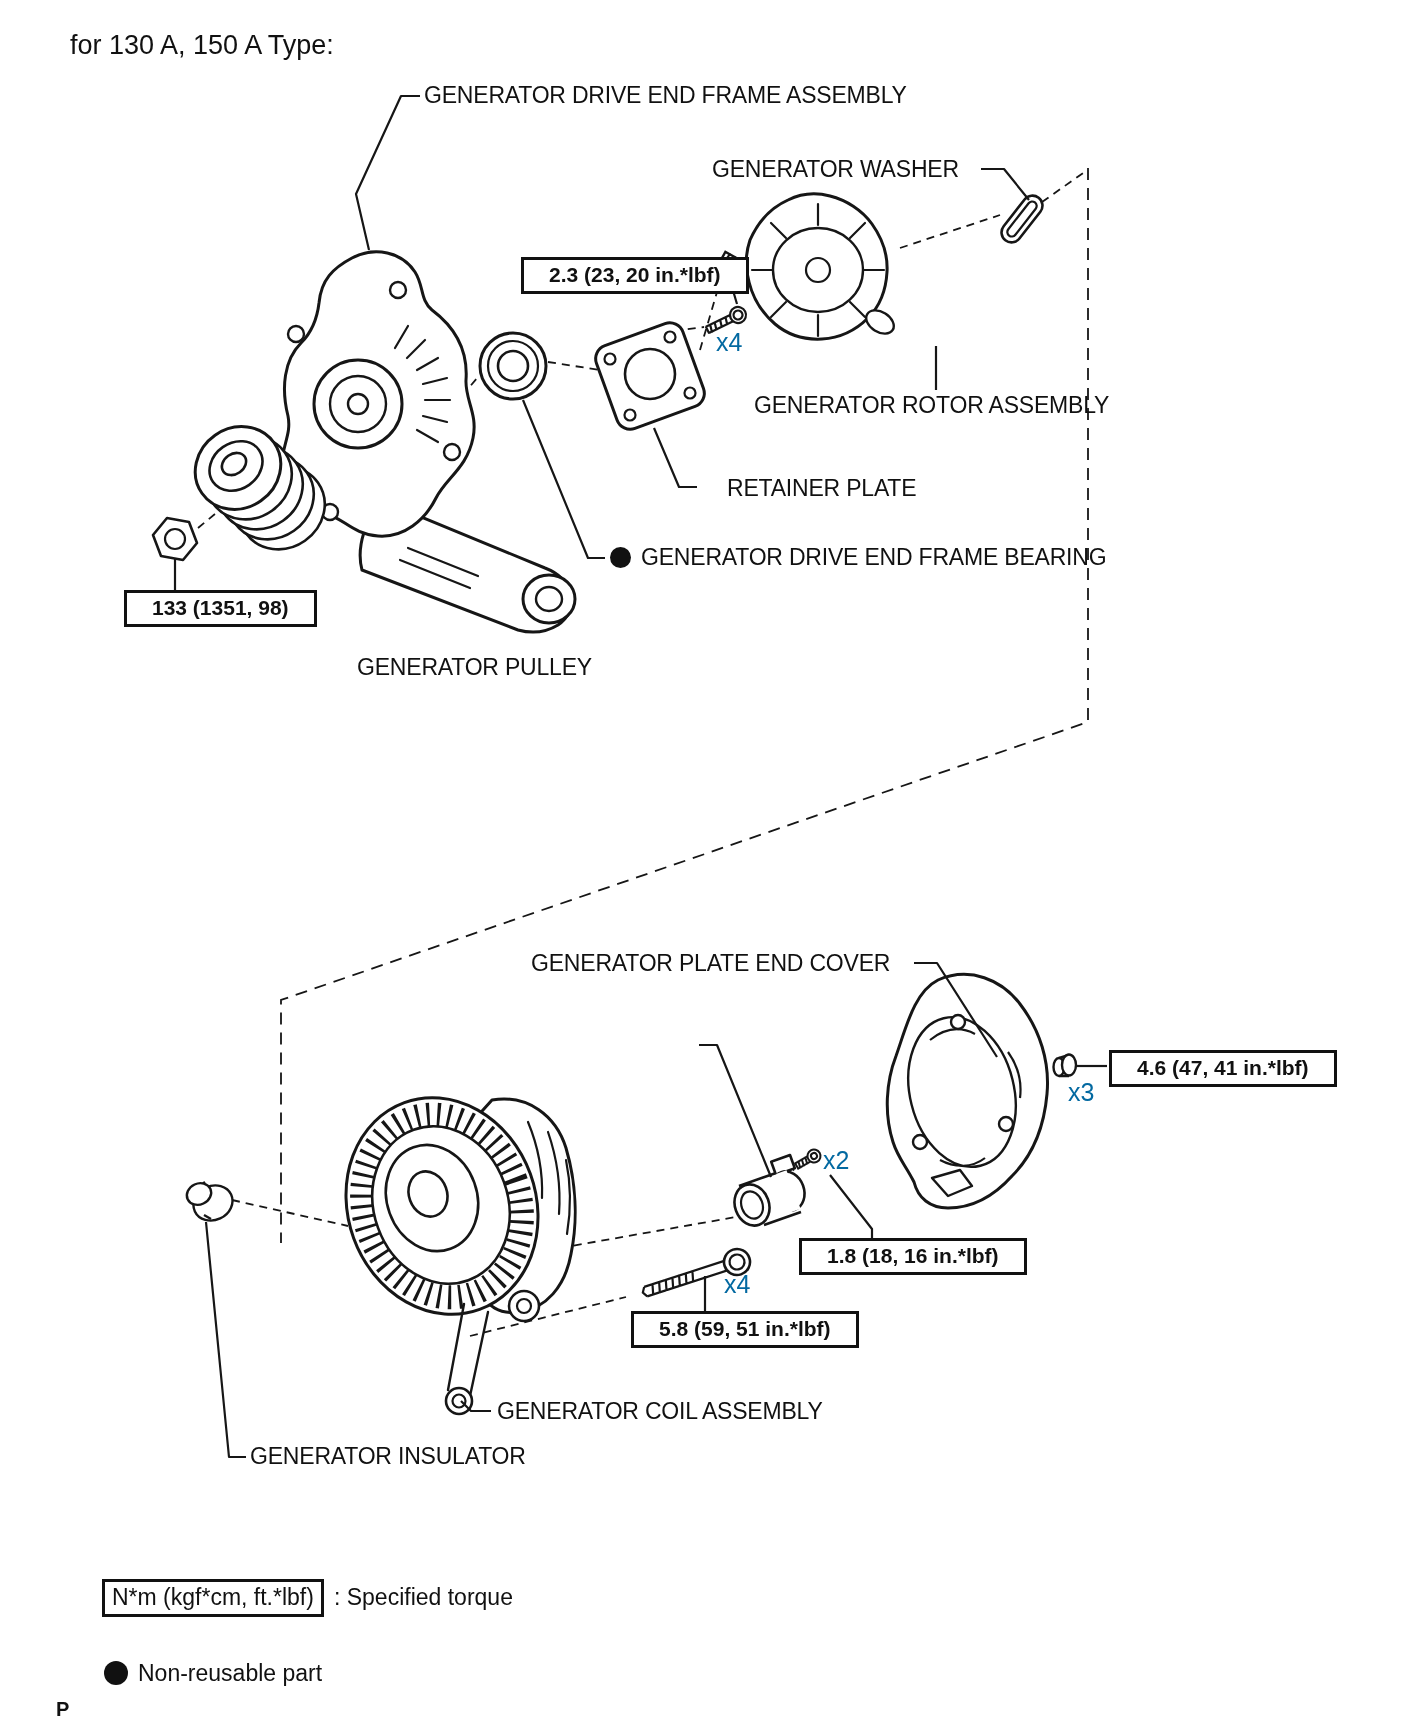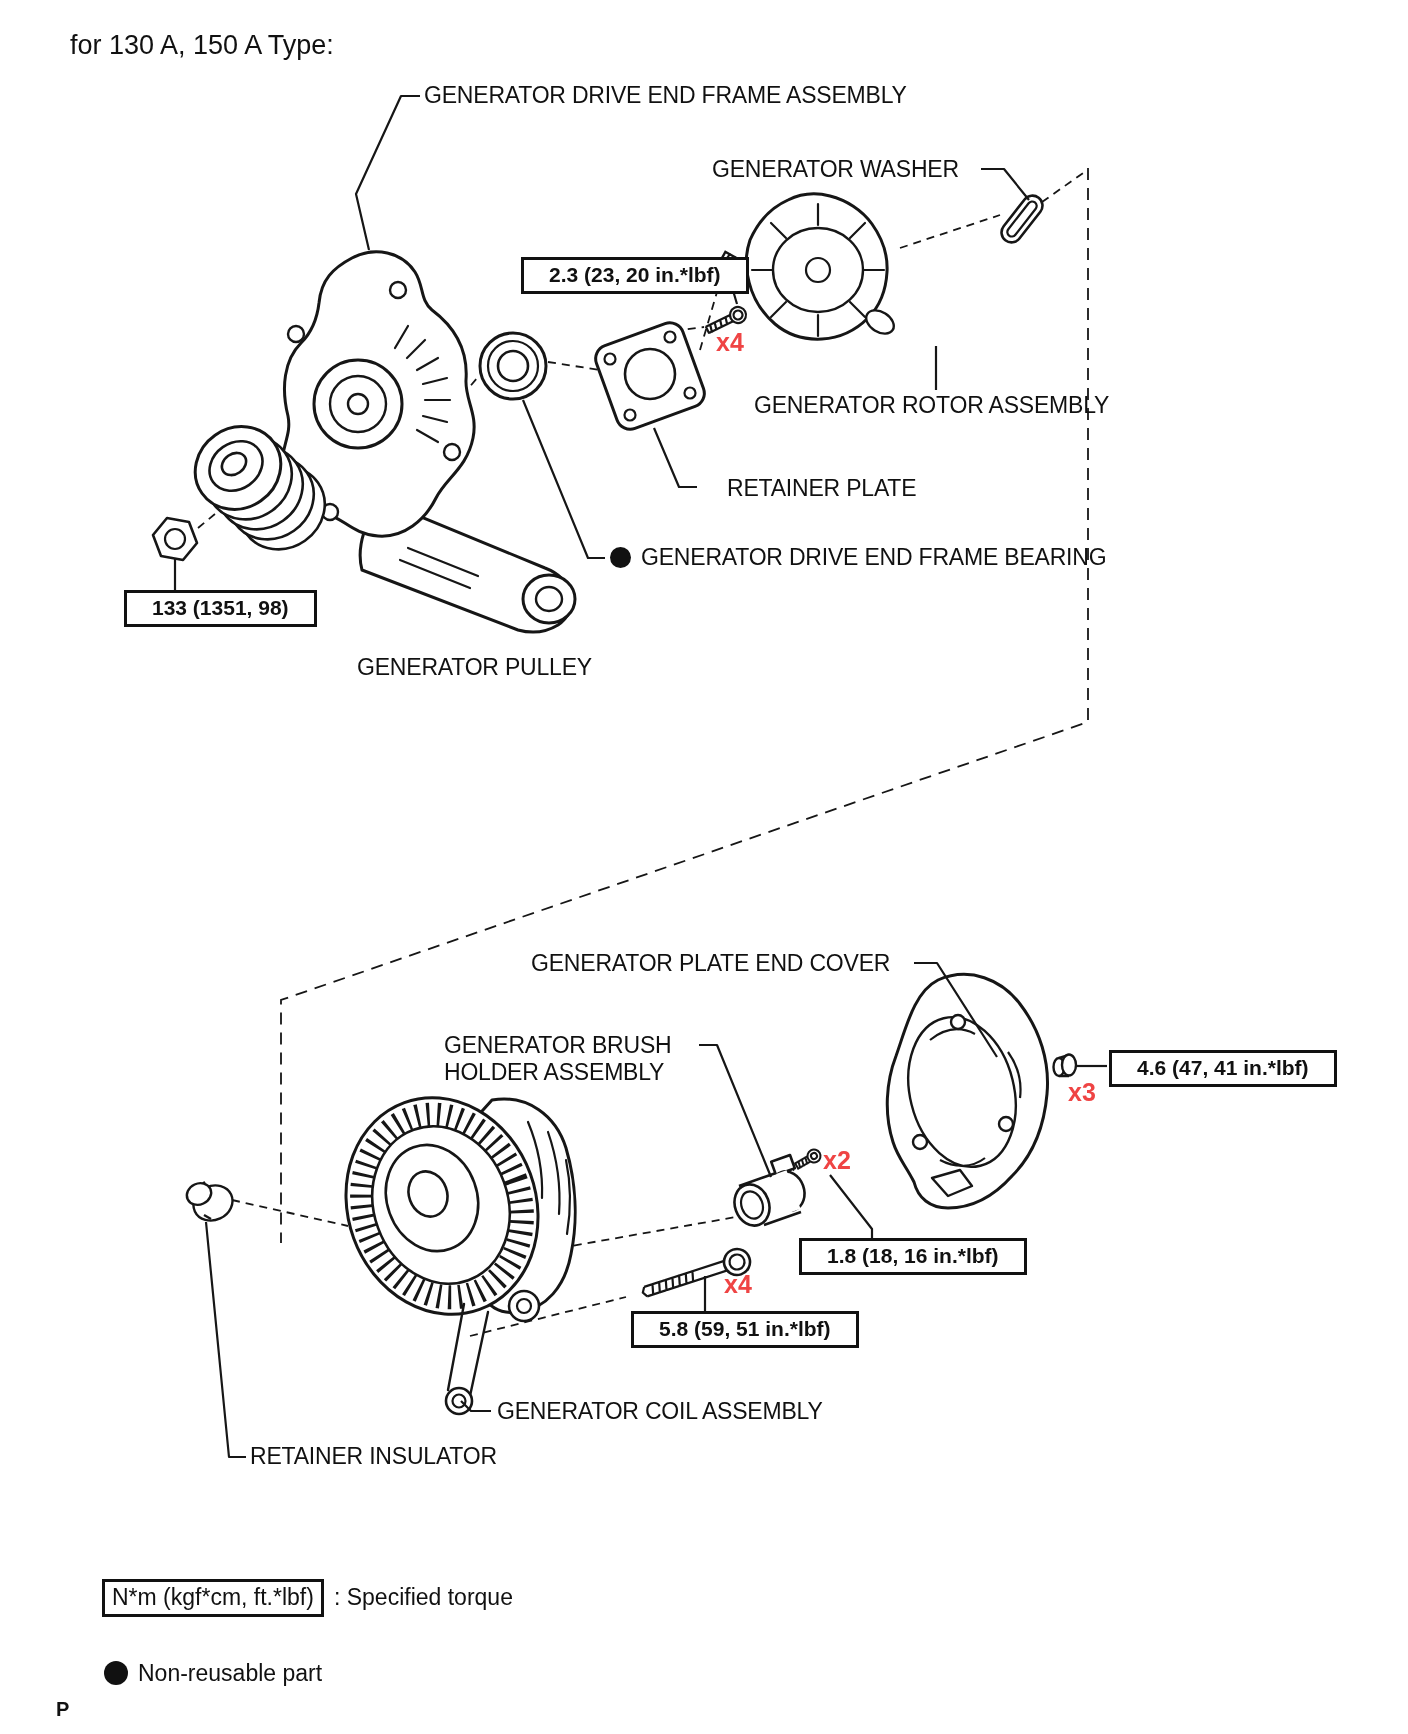--- a/index.html
+++ b/index.html
@@ -3,21 +3,21 @@
 <meta charset="utf-8">
 <style>
   html,body{margin:0;padding:0;background:#fff;}
   #page{position:relative;width:1408px;height:1734px;background:#fff;overflow:hidden;
         font-family:"Liberation Sans","DejaVu Sans",sans-serif;color:#111;}
   #art{position:absolute;left:0;top:0;}
   .lbl{position:absolute;font-size:23px;letter-spacing:-0.2px;white-space:nowrap;color:#111;}
   .lbl2{line-height:27px;}
   .tbox{position:absolute;border:3.5px solid #111;background:#fff;font-size:21px;font-weight:bold;
         padding:3px 25px 4px;white-space:nowrap;color:#111;}
-  .mult{position:absolute;font-size:25px;font-weight:bold;white-space:nowrap;color:#ef4444;}
+  .mult{position:absolute;font-size:25px;font-weight:normal;white-space:nowrap;color:#0369a1;}
   .dot{display:inline-block;width:21px;height:21px;border-radius:50%;background:#111;
        vertical-align:-3px;margin-right:10px;}
   .legendrow{position:absolute;font-size:23px;white-space:nowrap;color:#111;}
   .legendbox{display:inline-block;border:3px solid #111;padding:2px 7px 3px;background:#fff;}
   .legendtext{margin-left:10px;}
   #title{position:absolute;left:70px;top:12px;font-size:27px;color:#111;margin-top:18px;}
   #pmark{position:absolute;left:56px;top:1698px;font-size:20px;font-weight:bold;color:#111;}
 </style>
 </head>
 <body>
@@ -222,36 +222,32 @@
 
   <div class="lbl" style="left:610px;top:544px">
     <span class="dot"></span><span>GENERATOR DRIVE END FRAME BEARING</span>
   </div>
 
   <div class="tbox" style="left:124px;top:590px">133 (1351, 98)</div>
   <div class="lbl" style="left:357px;top:654px">GENERATOR PULLEY</div>
 
   <div class="lbl" style="left:531px;top:950px">GENERATOR PLATE END COVER</div>
 
-  <div class="lbl lbl2" style="left:444px;top:1032px">
-    <div>GENERATOR BRUSH</div>
-    <div>HOLDER ASSEMBLY</div>
-  </div>
 
   <div class="tbox" style="left:1109px;top:1050px">4.6 (47, 41 in.*lbf)</div>
   <div class="mult" style="left:1068px;top:1078px">x3</div>
 
   <div class="mult" style="left:823px;top:1146px">x2</div>
   <div class="tbox" style="left:799px;top:1238px">1.8 (18, 16 in.*lbf)</div>
 
   <div class="mult" style="left:724px;top:1270px">x4</div>
   <div class="tbox" style="left:631px;top:1311px">5.8 (59, 51 in.*lbf)</div>
 
   <div class="lbl" style="left:497px;top:1398px">GENERATOR COIL ASSEMBLY</div>
-  <div class="lbl" style="left:250px;top:1443px">RETAINER INSULATOR</div>
+  <div class="lbl" style="left:250px;top:1443px">GENERATOR INSULATOR</div>
 
   <div class="legendrow" style="left:102px;top:1579px">
     <span class="legendbox">N*m (kgf*cm, ft.*lbf)</span><span class="legendtext">: Specified torque</span>
   </div>
 
   <div class="legendrow" style="left:104px;top:1660px">
     <span class="dot" style="width:24px;height:24px;vertical-align:-4px"></span><span>Non-reusable part</span>
   </div>
 
   <div id="pmark">P</div>

